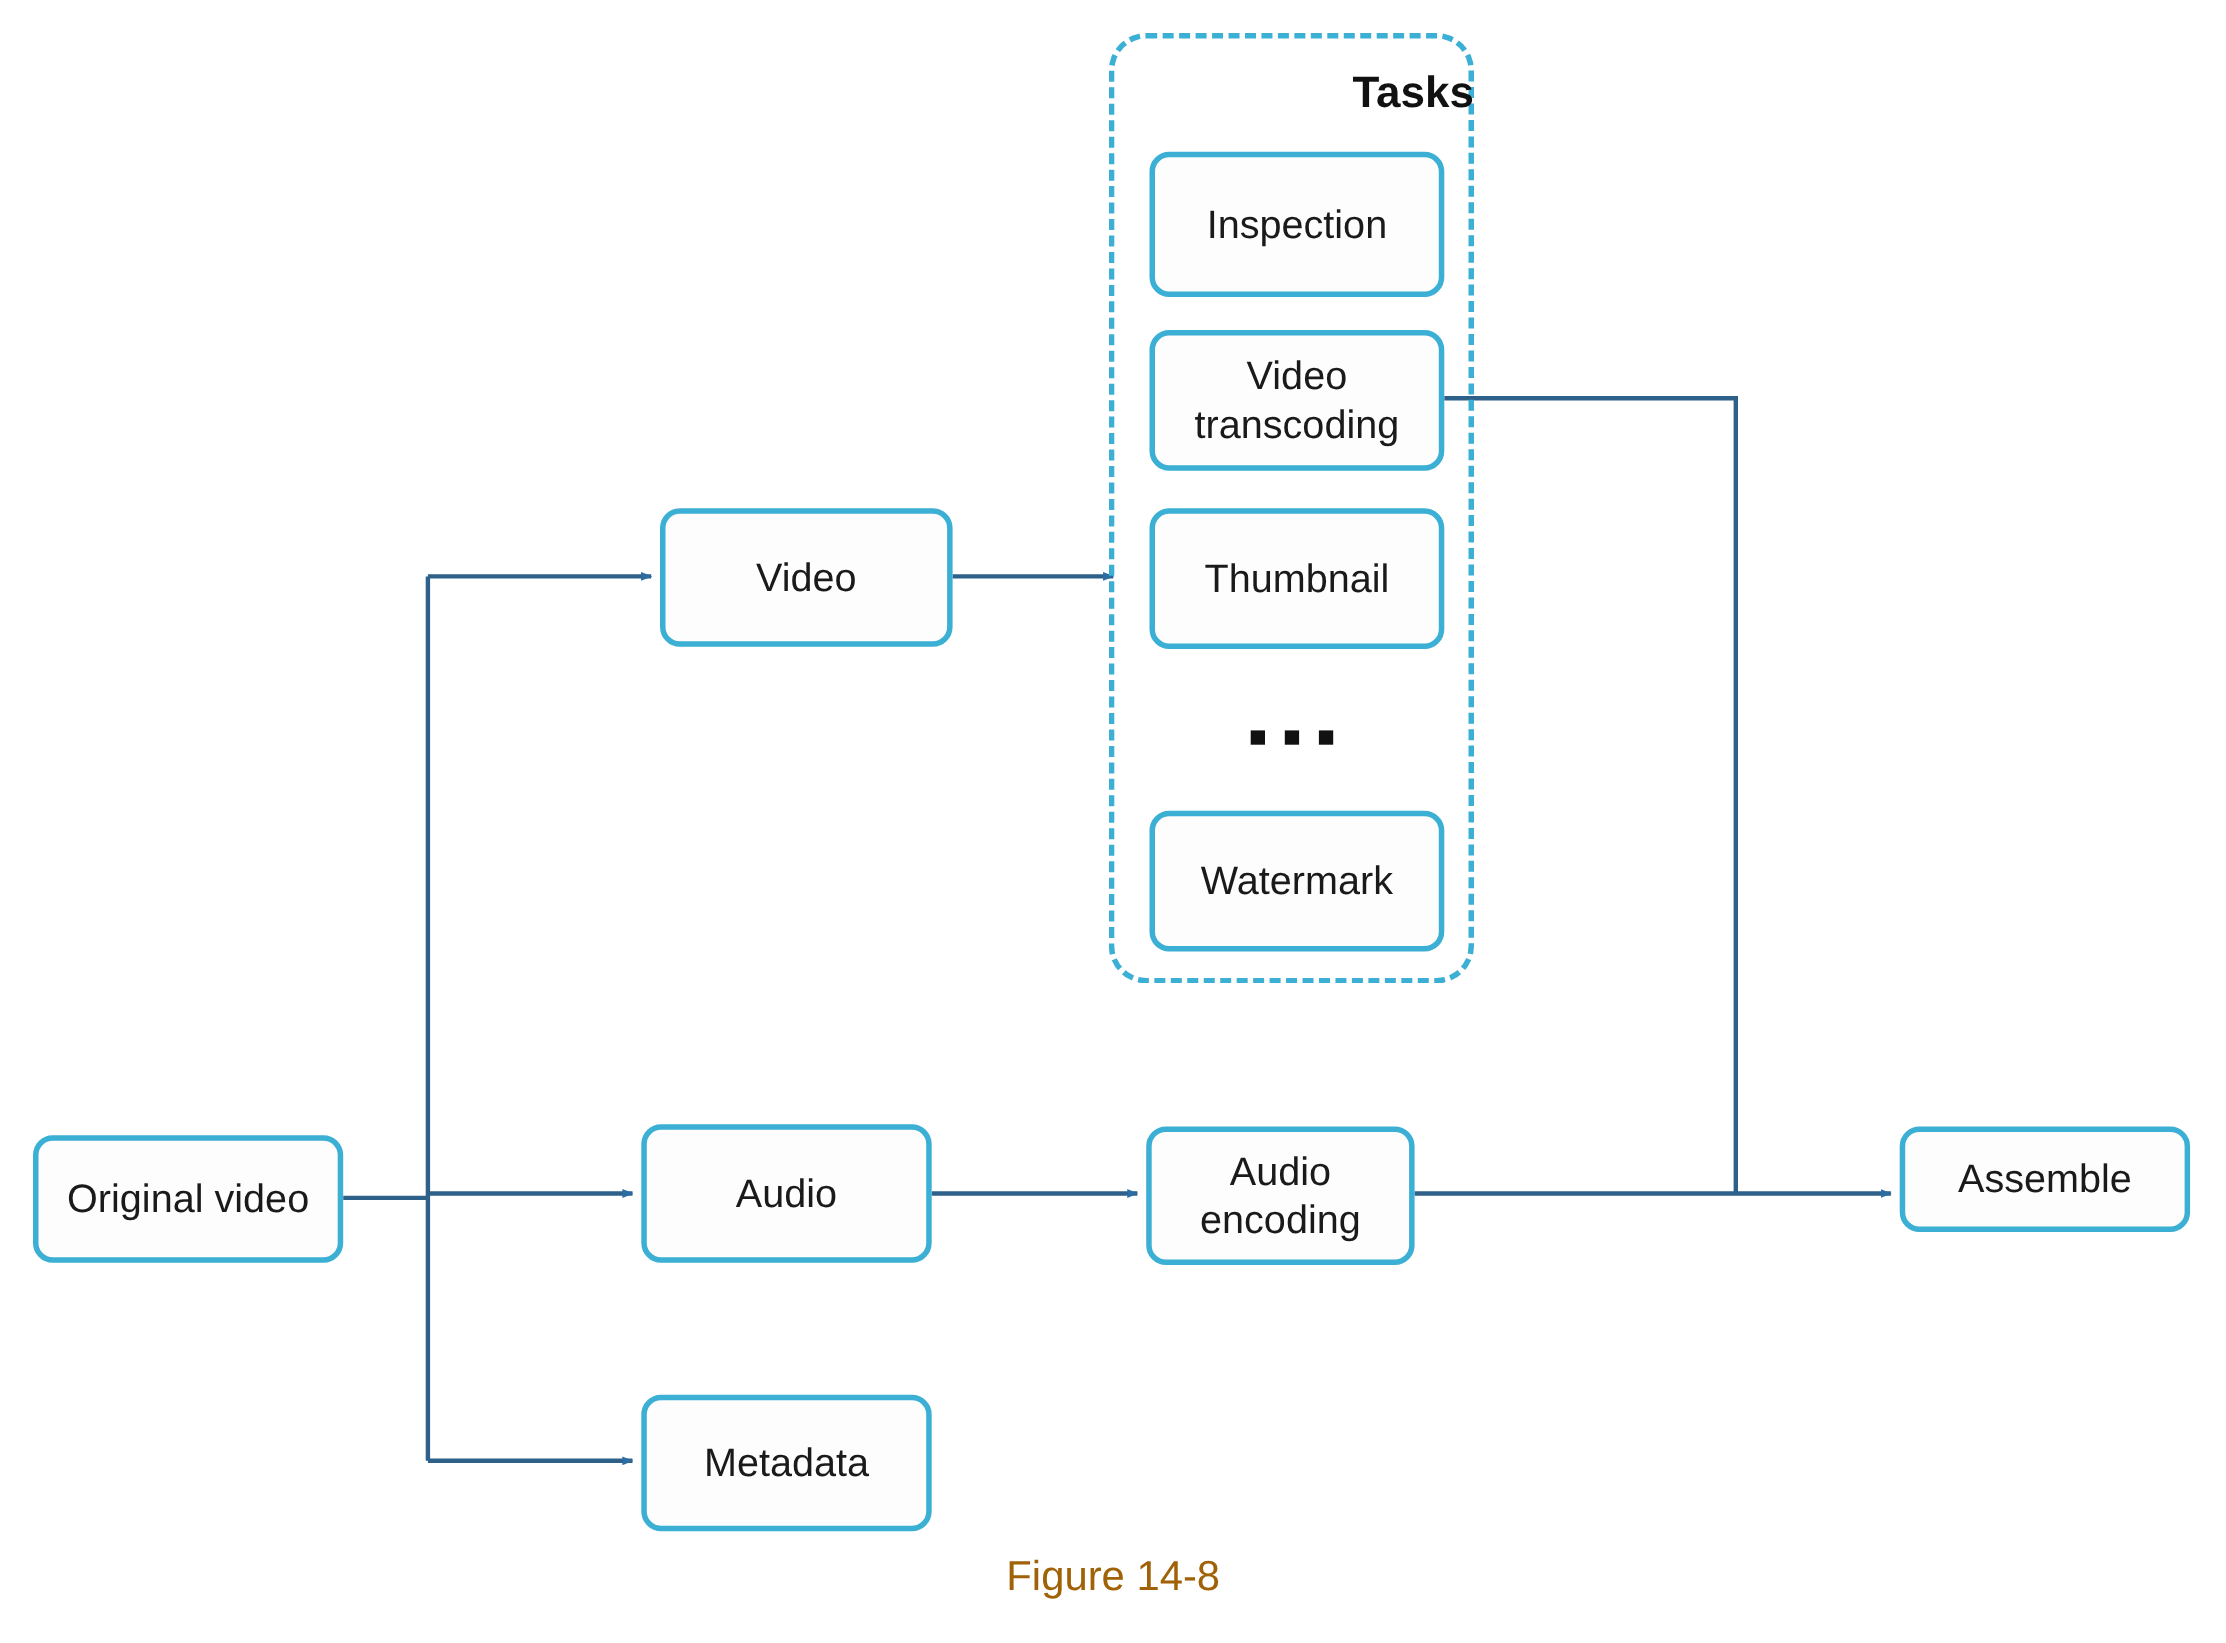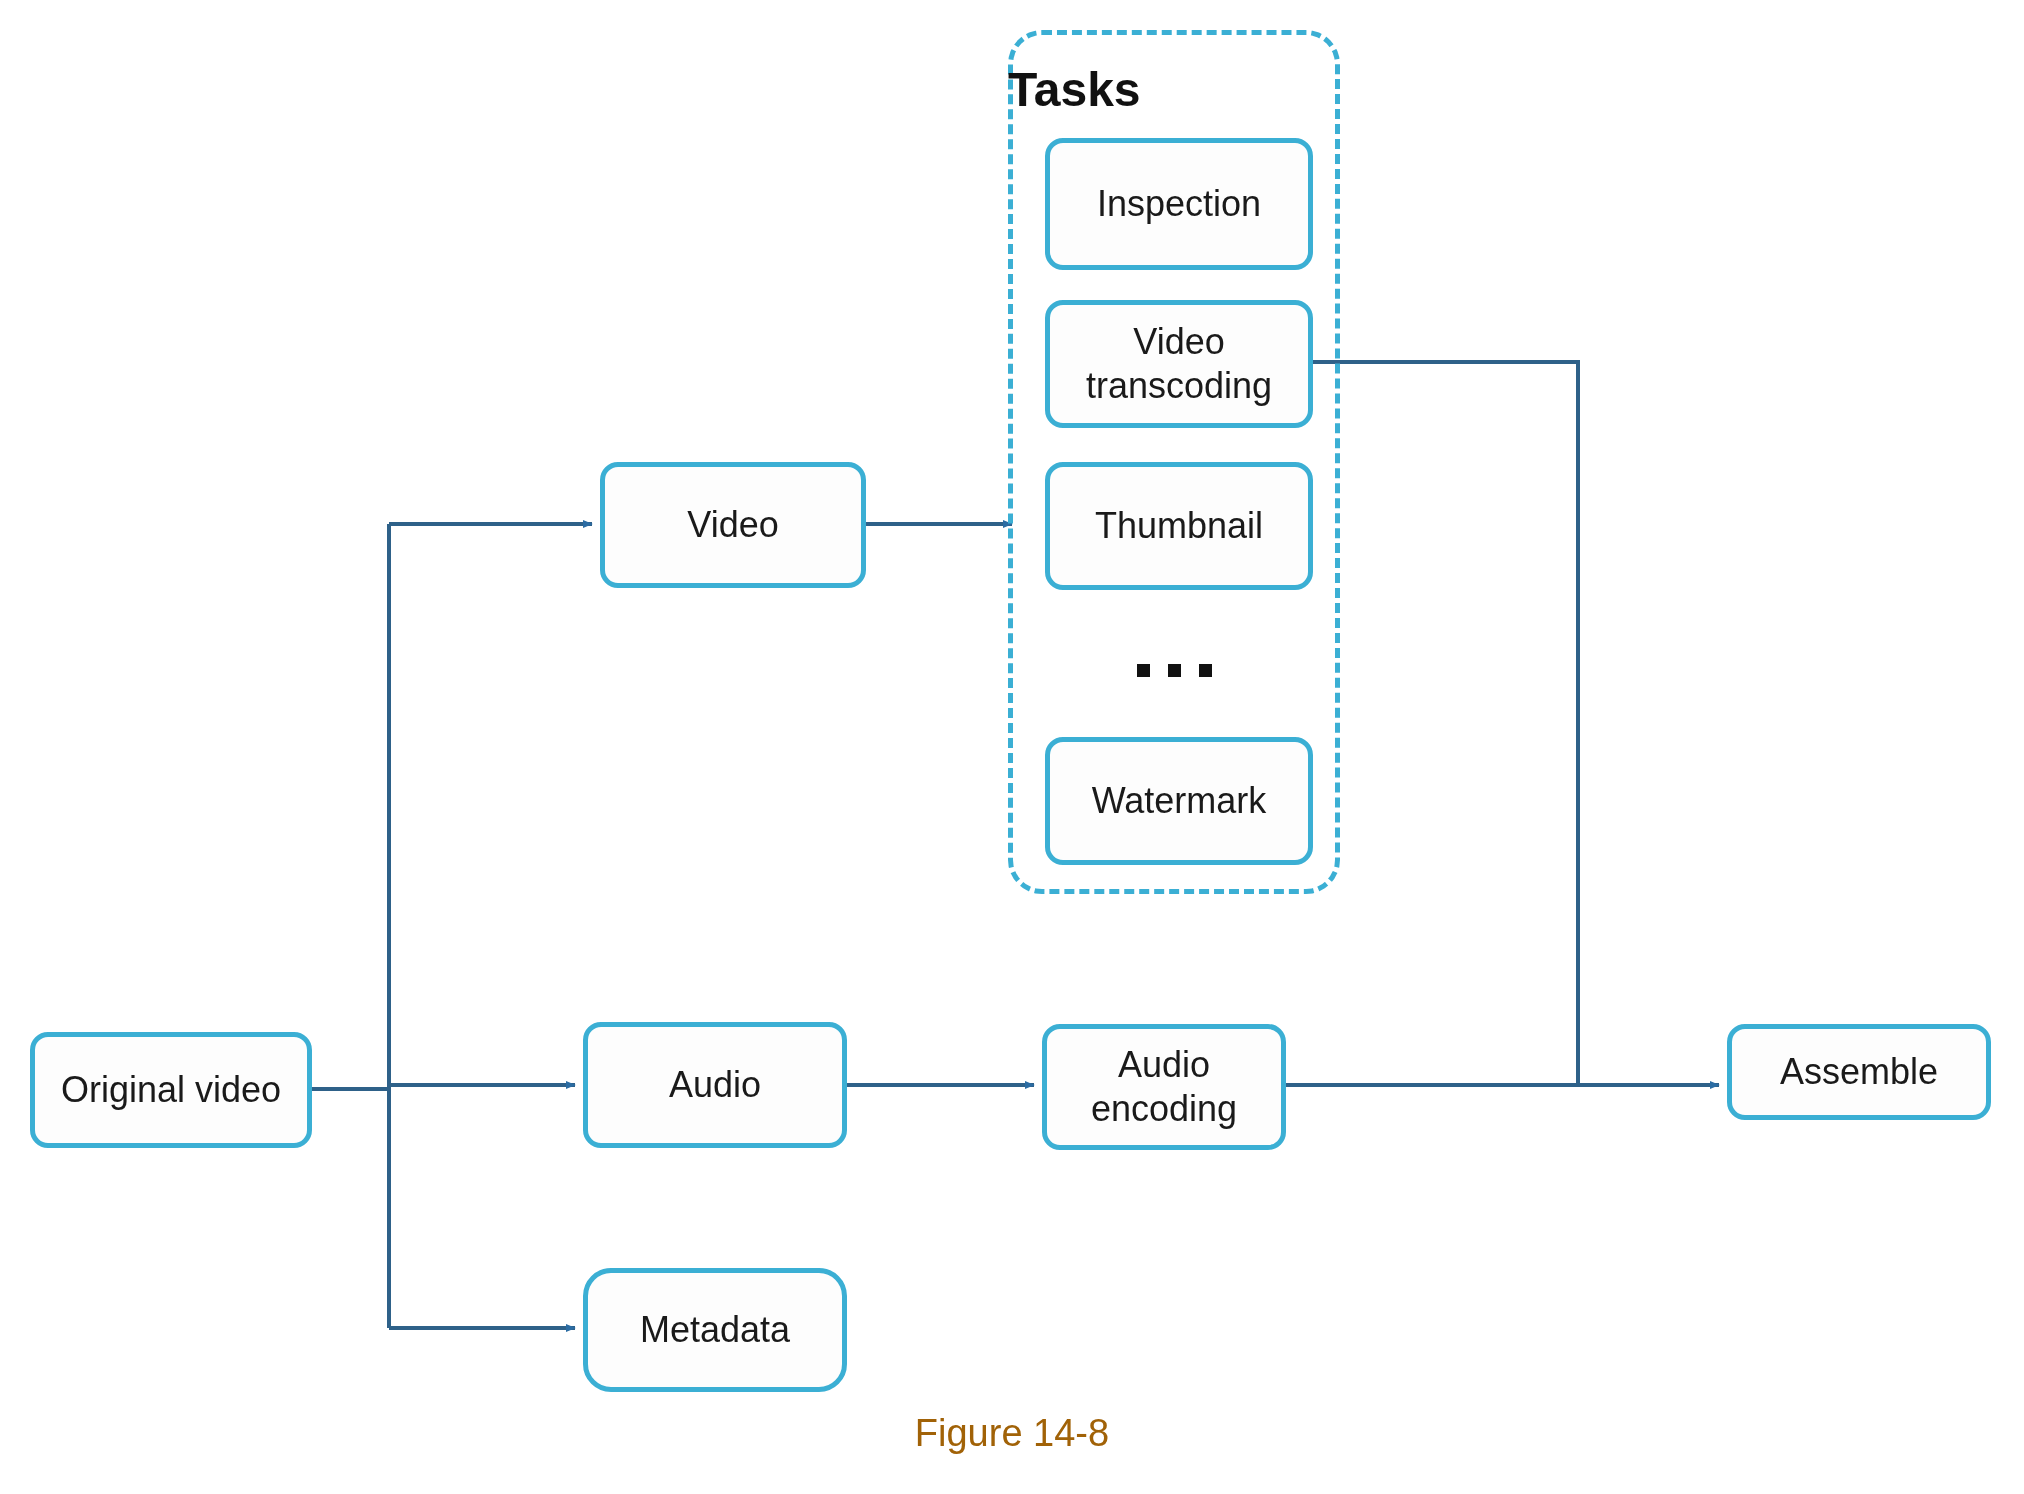--- a/index.html
+++ b/index.html
@@ -49,22 +49,22 @@
   .group-box {
     position: absolute;
     box-sizing: border-box;
     border: 5px dashed #3BAFD4;
     border-radius: 34px;
     background: transparent;
     z-index: 1;
   }
   .group-title {
     position: absolute;
-    text-align: left;
-    font-size: 48px;
+    text-align: right;
+    font-size: 40px;
     font-weight: bold;
     color: #111111;
     font-family: "Liberation Sans", sans-serif;
     z-index: 4;
   }
   .ellipsis {
     position: absolute;
     display: flex;
     align-items: center;
     justify-content: center;
@@ -149,21 +149,21 @@
   </div>
 
   <div class="node" style="left:600px; top:462px; width:266px; height:126px;">
     <span>Video</span>
   </div>
 
   <div class="node" style="left:583px; top:1022px; width:264px; height:126px;">
     <span>Audio</span>
   </div>
 
-  <div class="node" style="left:583px; top:1268px; width:264px; height:124px;border-radius:28px;">
+  <div class="node" style="left:583px; top:1268px; width:264px; height:124px;">
     <span>Metadata</span>
   </div>
 
   <div class="node" style="left:1042px; top:1024px; width:244px; height:126px;">
     <span>Audio
 encoding</span>
   </div>
 
   <div class="node" style="left:1727px; top:1024px; width:264px; height:96px;">
     <span>Assemble</span>

